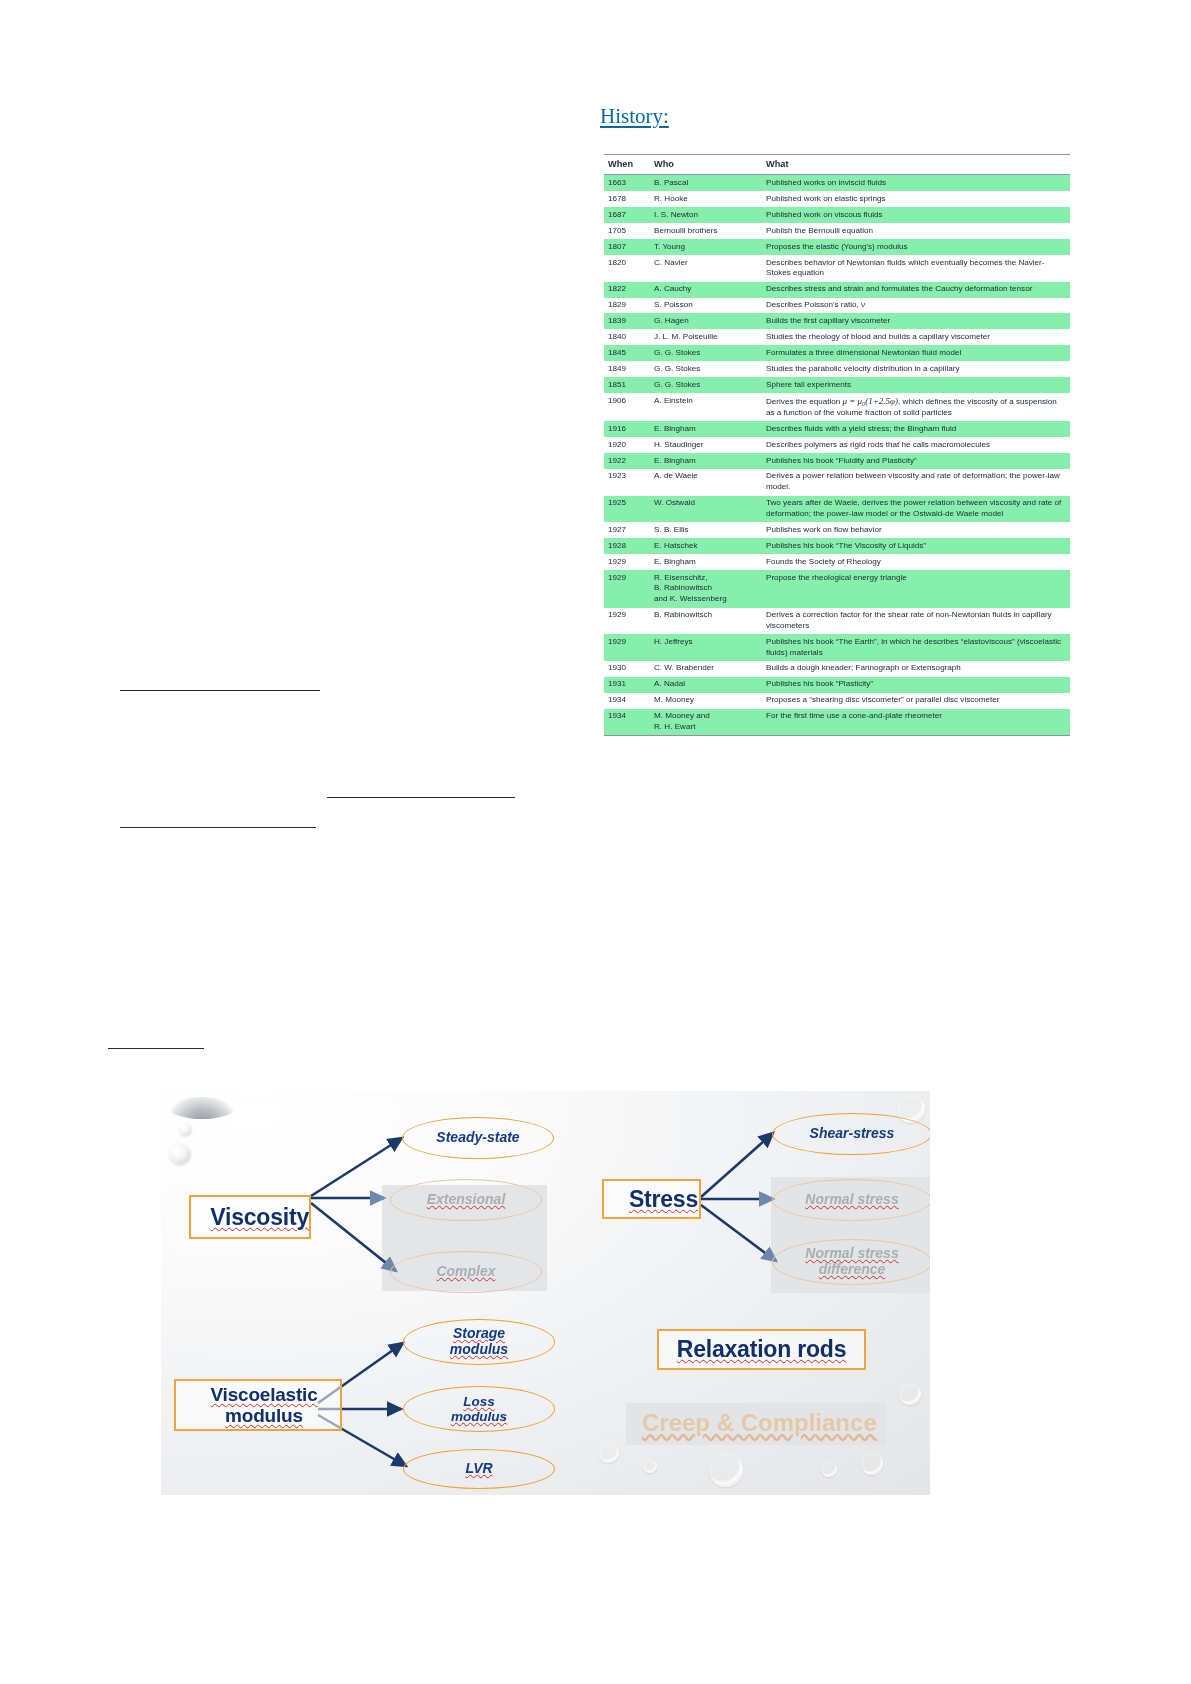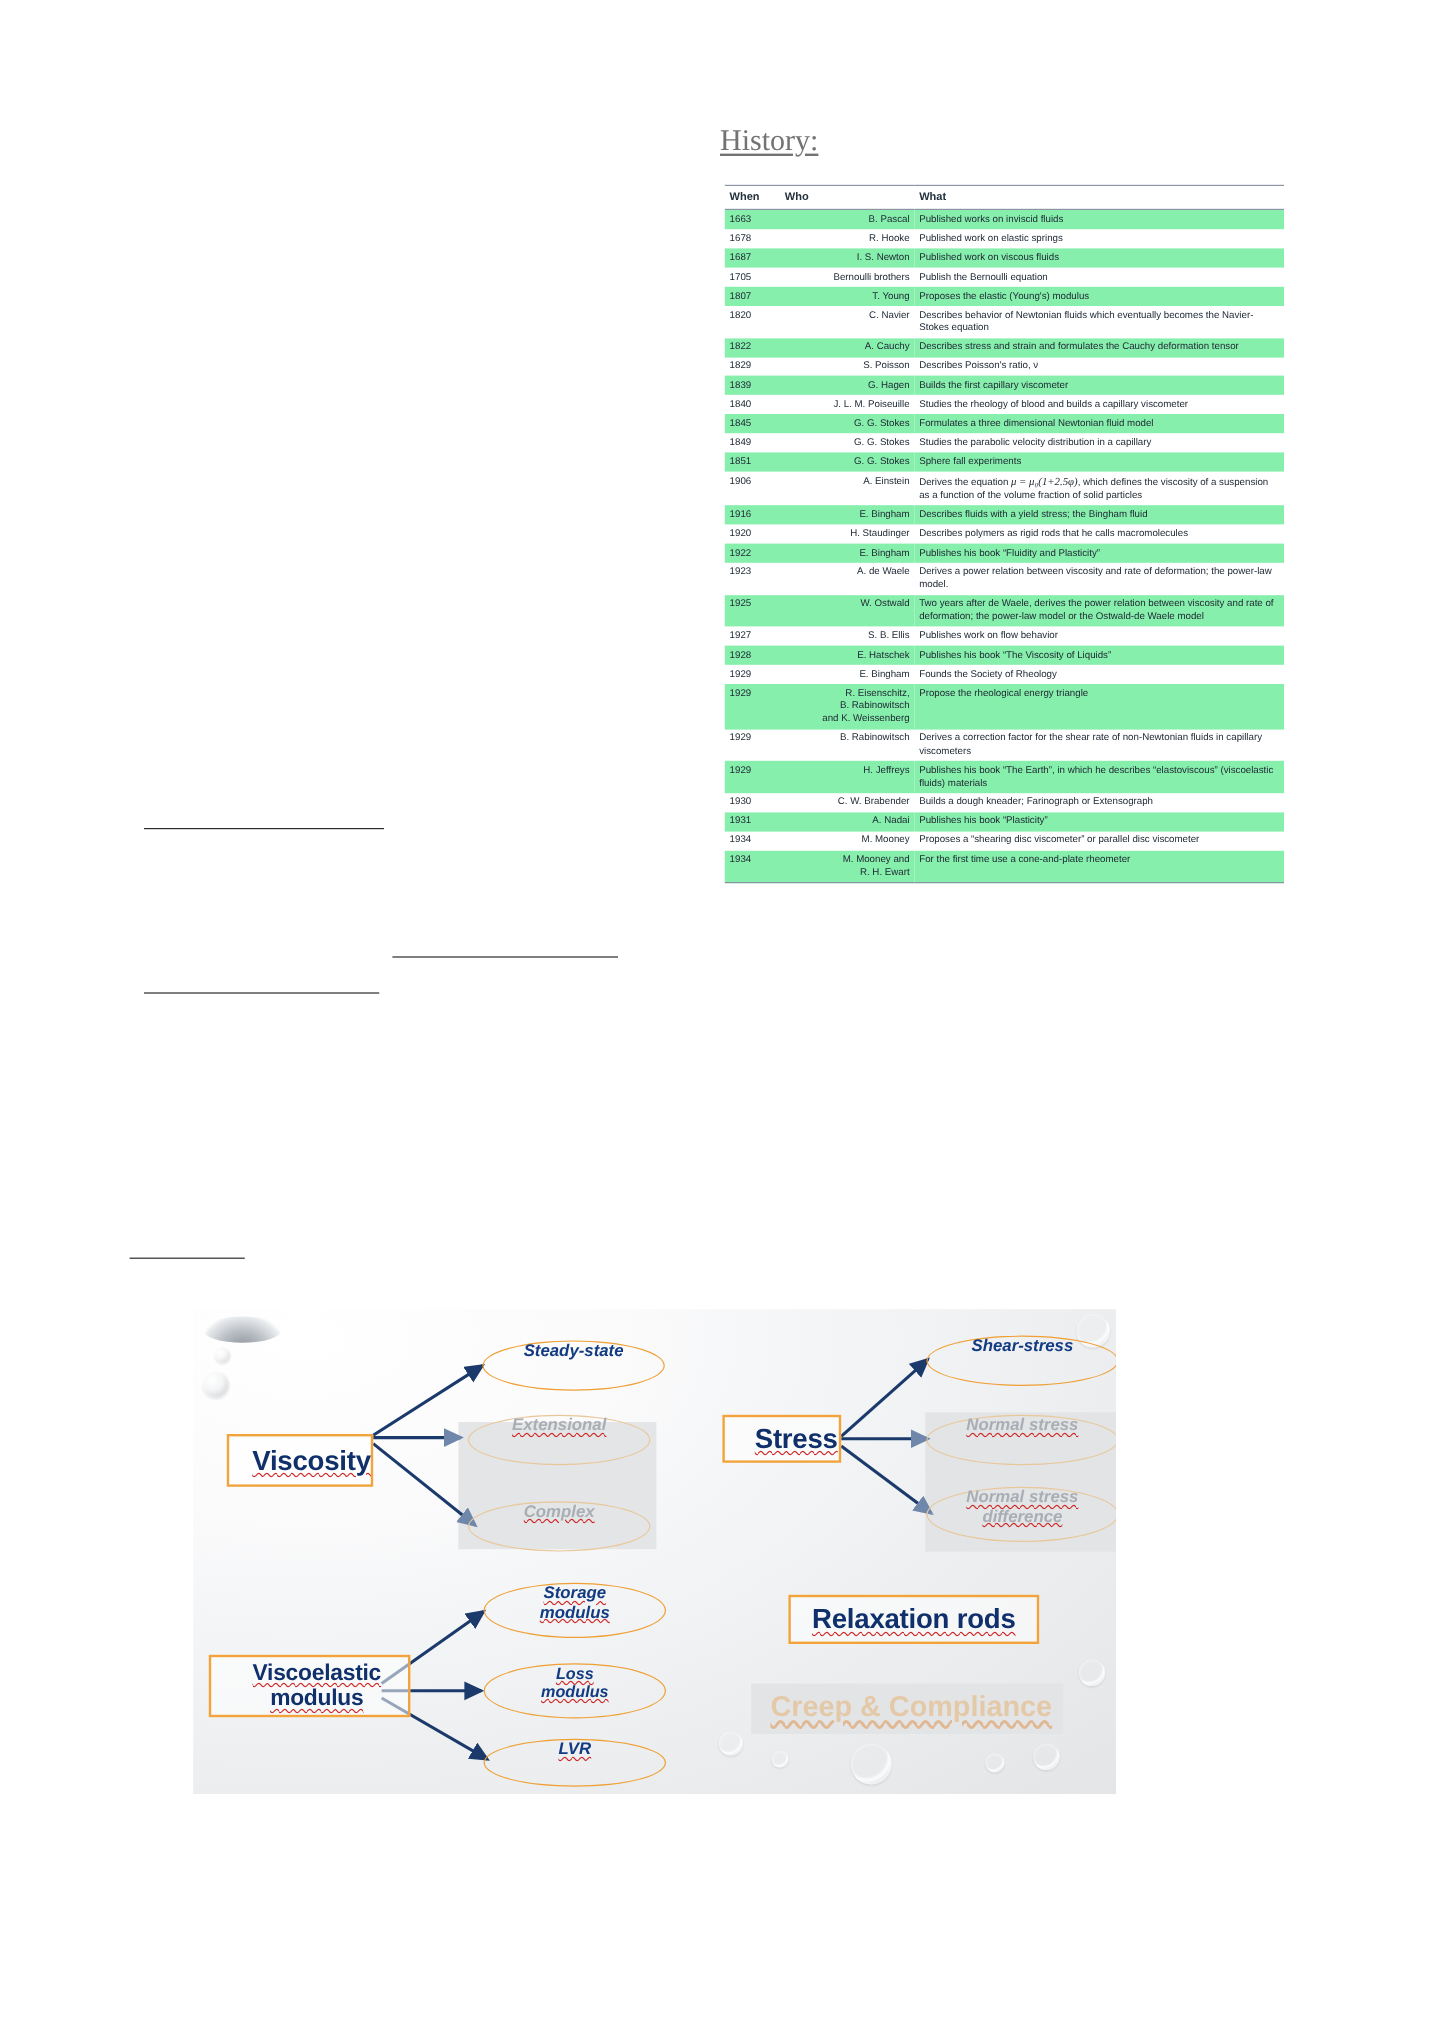--- a/index.html
+++ b/index.html
@@ -3,21 +3,21 @@
 <meta charset="utf-8">
 <style>
   html,body{margin:0;padding:0;background:#ffffff;}
   body{width:1191px;height:1684px;position:relative;overflow:hidden;
        font-family:"Liberation Sans",sans-serif;color:#1a1a1a;}
 
   
   #history-title{
     position:absolute; left:600px; top:104px;
     font-family:"Liberation Serif",serif;
-    font-size:25px; font-weight:400; color:#737373;
+    font-size:21px; font-weight:400; color:#0369a1;
     text-decoration:underline; text-underline-offset:3px;
   }
 
   
   #history-table{
     position:absolute; left:604px; top:154px; width:466px;
     border-collapse:collapse;
     font-size:8.1px; line-height:1.33; color:#212b36;
   }
   #history-table thead th{
@@ -26,21 +26,21 @@
     border-top:1.1px solid #8b95a3;
     border-bottom:1.1px solid #8b95a3;
   }
   #history-table tbody td{
     padding:2.6px 4px 2.6px 4px;
     vertical-align:top;
   }
   #history-table tbody tr.alt td{ background:#86efac; }
   #history-table tbody tr:last-child td{ border-bottom:1.1px solid #8b95a3; }
   .c-when{ width:38px; white-space:nowrap; }
-  .c-who{ width:104px;text-align:right; }
+  .c-who{ width:104px; }
   .c-what{ }
   .eq{ font-family:"Liberation Serif",serif; font-style:italic; font-size:9px; white-space:nowrap;}
   .nowrap-name{ white-space:pre-line; }
 
   
   .rule{ position:absolute; height:0; border-top:1.1px solid #2b2b2b; }
 
   
   #mindmap{
     position:absolute; left:161px; top:1091px; width:769px; height:404px;
@@ -56,21 +56,21 @@
     display:flex; align-items:center; justify-content:center;
     text-align:center; color:#10306b; font-weight:700;
     letter-spacing:-0.2px;
   }
   .node-box .sq{ text-decoration:underline; text-decoration-color:#cf2a2a;
                  text-decoration-style:wavy; text-underline-offset:2px;
                  text-decoration-thickness:1px;}
   .node-ellipse{
     position:absolute; box-sizing:border-box;
     border:1.4px solid #ef9f33; border-radius:50%;
-    display:flex; align-items:flex-start; justify-content:center;
+    display:flex; align-items:center; justify-content:center;
     text-align:center; color:#123b82; font-weight:700; font-style:italic;
     line-height:1.12;
   }
   .node-ellipse .sq{ text-decoration:underline; text-decoration-color:#cf2a2a;
                  text-decoration-style:wavy; text-underline-offset:1px;
                  text-decoration-thickness:1px;}
   .faded{ color:#a9aeb4 !important; border-color:#e8c79a !important; }
   .panel{
     position:absolute; background:#e2e3e5; opacity:.92;
   }

